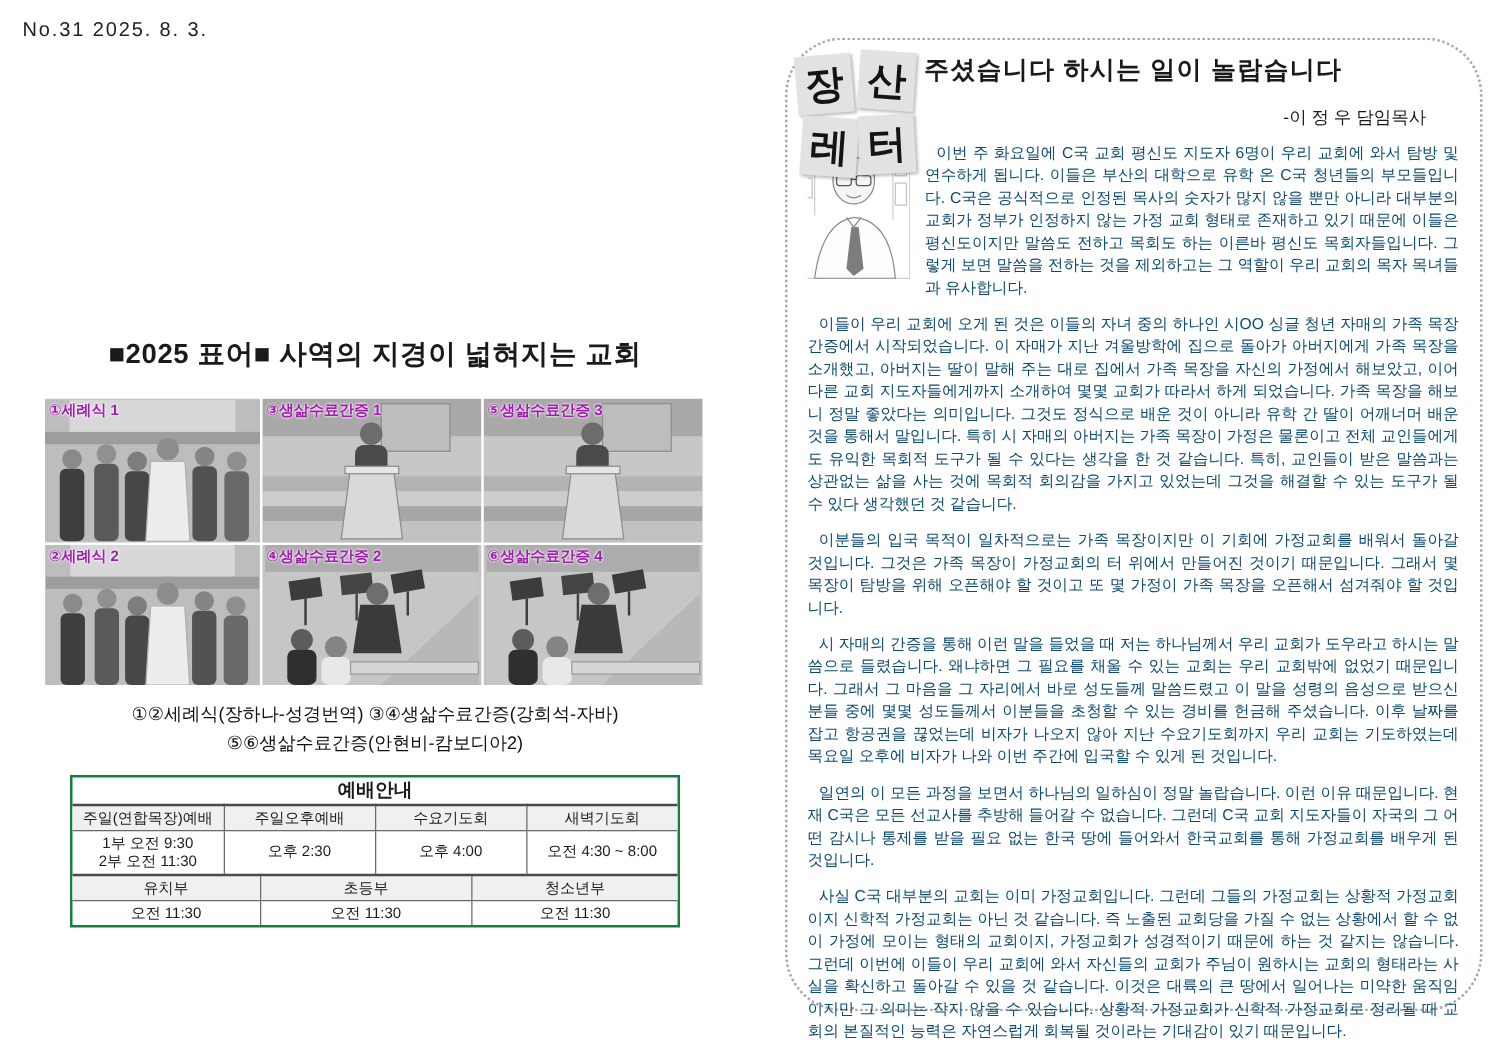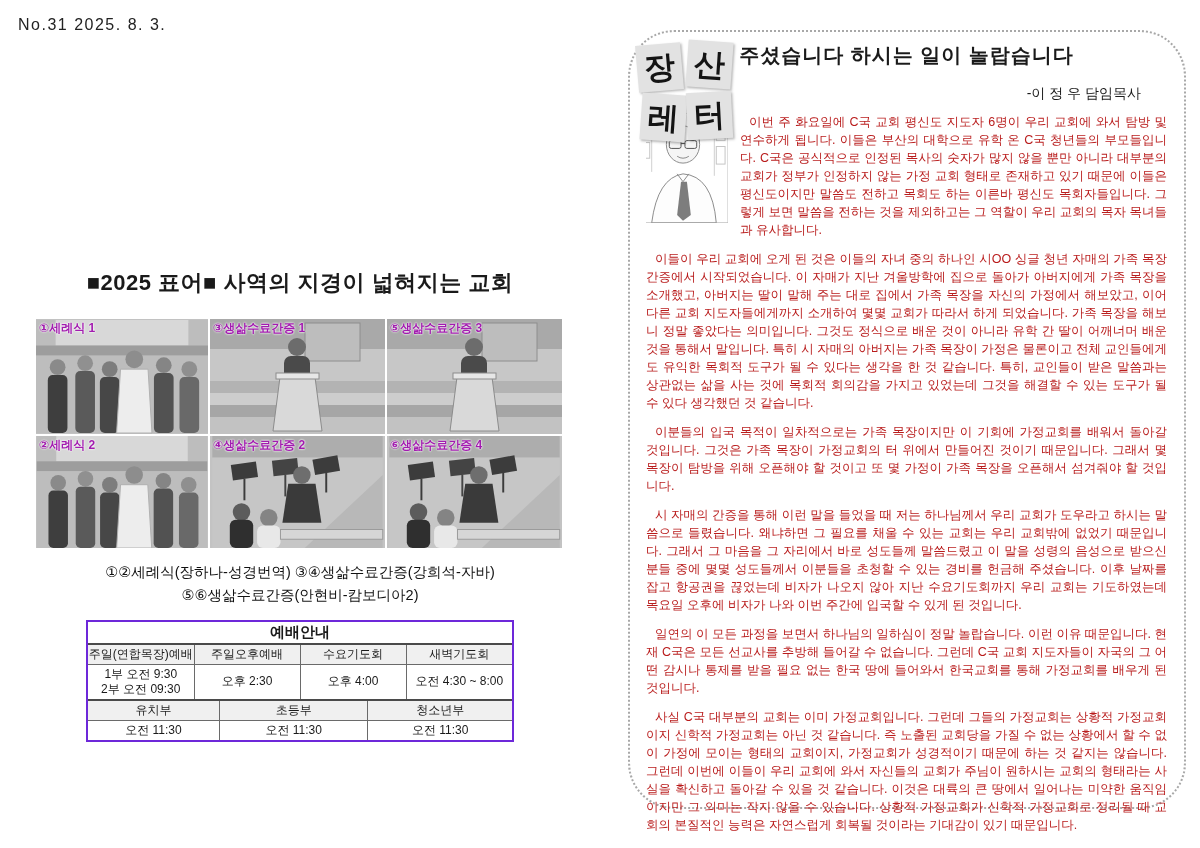--- a/index.html
+++ b/index.html
@@ -14,21 +14,21 @@
   .slogan { text-align:center; font-weight:bold; font-size:22px; letter-spacing:0.5px; margin-bottom:21px; white-space:nowrap; }
 
   .photo-grid { display:grid; grid-template-columns:172px 175px 175px; grid-template-rows:115px 112px; gap:2px; }
   .photo { position:relative; background:#c3c3c3; overflow:hidden; }
   .photo svg { position:absolute; inset:0; width:100%; height:100%; }
   .photo-label { position:absolute; top:1px; left:3px; font-size:12px; font-weight:bold; color:#a21caf;
                  text-shadow:0 0 2px #fff, 0 0 2px #fff; z-index:2; white-space:nowrap; }
 
   .photo-caption { margin-top:13px; text-align:center; font-size:14.5px; line-height:23px; color:#111; }
 
-  .worship-wrap { width:428px; margin:13px auto 0; border:2px solid #6d28d9; font-size:12px; }
+  .worship-wrap { width:488px; margin:13px auto 0; border:2px solid #15803d; font-size:12px; }
   .worship-wrap table { width:100%; border-collapse:collapse; table-layout:fixed; }
   .worship-wrap td { border:1px solid #6a6a6a; text-align:center; vertical-align:middle; padding:1px 0; }
   .w-title td { border:none; border-bottom:2px solid #4a4a4a; font-size:15px; font-weight:bold; height:22px; }
   .w-head td { background:#f0f0f0; height:17px; }
   .w-val td  { height:20px; }
   .w-val2 td { height:34px; line-height:15px; }
   .tbl-bottom { border-top:2px solid #4a4a4a; }
   .worship-wrap tr td:first-child { border-left:none; }
   .worship-wrap tr td:last-child { border-right:none; }
   .worship-wrap tr:last-child td { border-bottom:none; }
@@ -44,21 +44,21 @@
   .tile { position:absolute; width:45px; height:47px; background:#e2e2e2;
           box-shadow:1.5px 1.5px 2.5px rgba(0,0,0,0.28);
           display:flex; align-items:center; justify-content:center;
           font-size:31px; font-weight:bold; color:#141414; }
   .tile1 { left:2px;  top:3px;  transform:rotate(-5deg); }
   .tile2 { left:52px; top:0;    transform:rotate(4deg); }
   .tile3 { left:6px;  top:53px; transform:rotate(4deg); }
   .tile4 { left:52px; top:51px; transform:rotate(-3deg); }
 
   .letter-body p { font-size:12.5px; line-height:18px; text-align:justify; text-indent:9px;
-                   margin-bottom:11px; color:#b91c1c; word-break:break-all; }
+                   margin-bottom:11px; color:#0c4a6e; word-break:break-all; }
   .p1-wrap { overflow:hidden; margin-bottom:0; }
   .portrait { float:left; width:90px; height:110px; margin:0 12px 2px -8px; }
   .portrait svg { width:100%; height:100%; }
 </style>
 </head>
 <body>
 
 <div class="page">
 
   <svg width="0" height="0" style="position:absolute">
@@ -171,21 +171,21 @@
             </tr>
         <tr class="w-head">
           <td style="width:29%">주일(연합목장)예배</td>
           <td style="width:22%">주일오후예배</td>
           <td style="width:23%">수요기도회</td>
           <td style="width:26%">새벽기도회</td>
         </tr>
         <tr class="w-val w-val2">
           <td>
             <div>1부 오전  9:30</div>
-            <div>2부 오전 09:30</div>
+            <div>2부 오전 11:30</div>
           </td>
           <td>오후 2:30</td>
           <td>오후 4:00</td>
           <td>오전 4:30 ~ 8:00</td>
         </tr>
       </tbody>
         </table>
       <table class="tbl-bottom">
         <tbody>
             <tr class="w-head">

